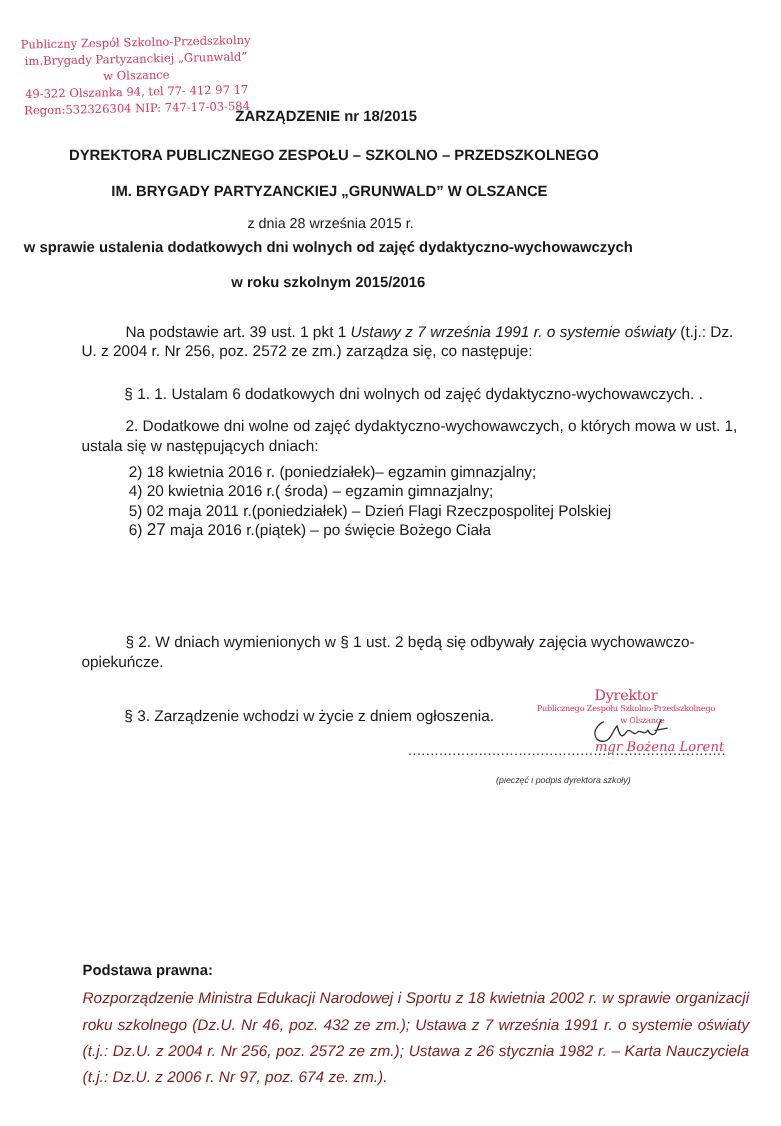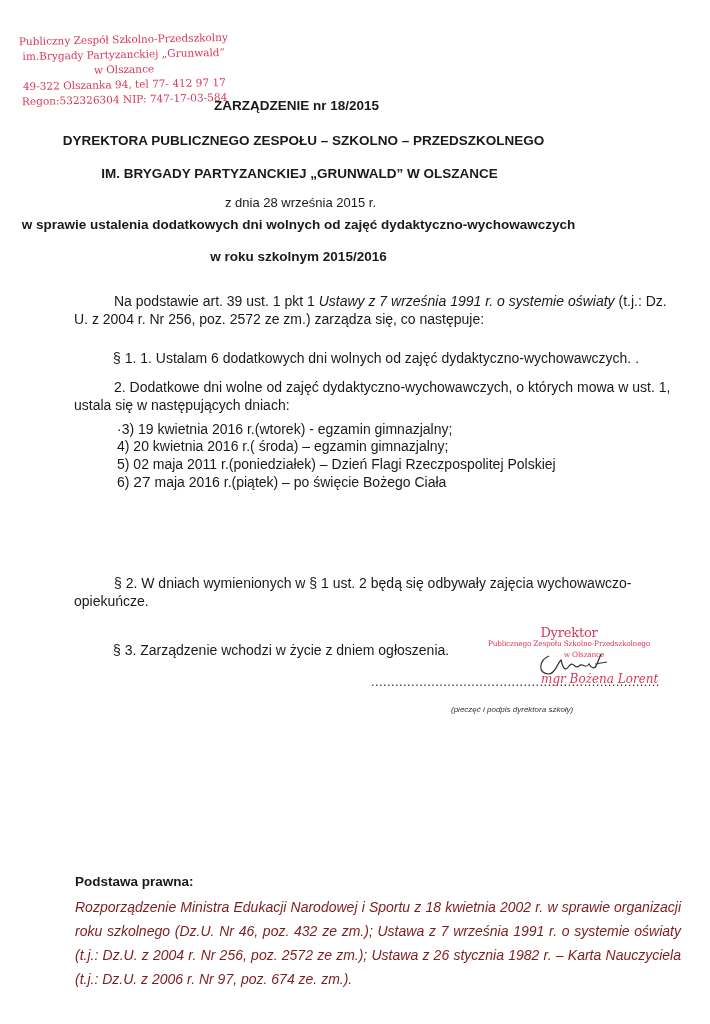--- a/index.html
+++ b/index.html
@@ -79,21 +79,21 @@
 <div class="center date">z dnia 28 września 2015 r.</div>
 <div class="center subject">w sprawie ustalenia dodatkowych dni wolnych od zajęć dydaktyczno-wychowawczych</div>
 <div class="center year">w roku szkolnym 2015/2016</div>
 
 <div class="para indent intro"><span>Na podstawie art. 39 ust. 1 pkt 1 </span><i>Ustawy z 7 września 1991 r. o systemie oświaty</i><span> (t.j.: Dz. U. z 2004 r. Nr 256, poz. 2572 ze zm.) zarządza się, co następuje:</span></div>
 
 <div class="para p1">§ 1. 1. Ustalam 6 dodatkowych dni wolnych od zajęć dydaktyczno-wychowawczych. .</div>
 <div class="para indent p2">2. Dodatkowe dni wolne od zajęć dydaktyczno-wychowawczych, o których mowa w ust. 1, ustala się w następujących dniach:</div>
 
 <div class="list">
-  <div class="item"><span>·3) </span><span>19</span><span> kwietnia 2016 r.(wtorek) -  egzamin gimnazjalny;</span></div>
+  <div class="item"><span>2) </span><span>18</span><span> kwietnia 2016 r. (poniedziałek)– egzamin gimnazjalny;</span></div>
   <div class="item"><span>4) </span><span>20</span><span> kwietnia 2016 r.( środa) – egzamin gimnazjalny;</span></div>
   <div class="item"><span>5) </span><span>02</span><span> maja 2011 r.(poniedziałek) – Dzień Flagi Rzeczpospolitej Polskiej</span></div>
   <div class="item"><span>6) </span><span class="num-large">27</span><span> maja 2016 r.(piątek) – po święcie Bożego Ciała</span></div>
 </div>
 
 <div class="para indent p3">§ 2. W dniach wymienionych w § 1 ust. 2 będą się odbywały zajęcia wychowawczo-opiekuńcze.</div>
 <div class="para p4">§ 3. Zarządzenie wchodzi w życie z dniem ogłoszenia.</div>
 
 <div class="sig-stamp">
   <span class="wide" style="font-size:13px;">Dyrektor</span>

